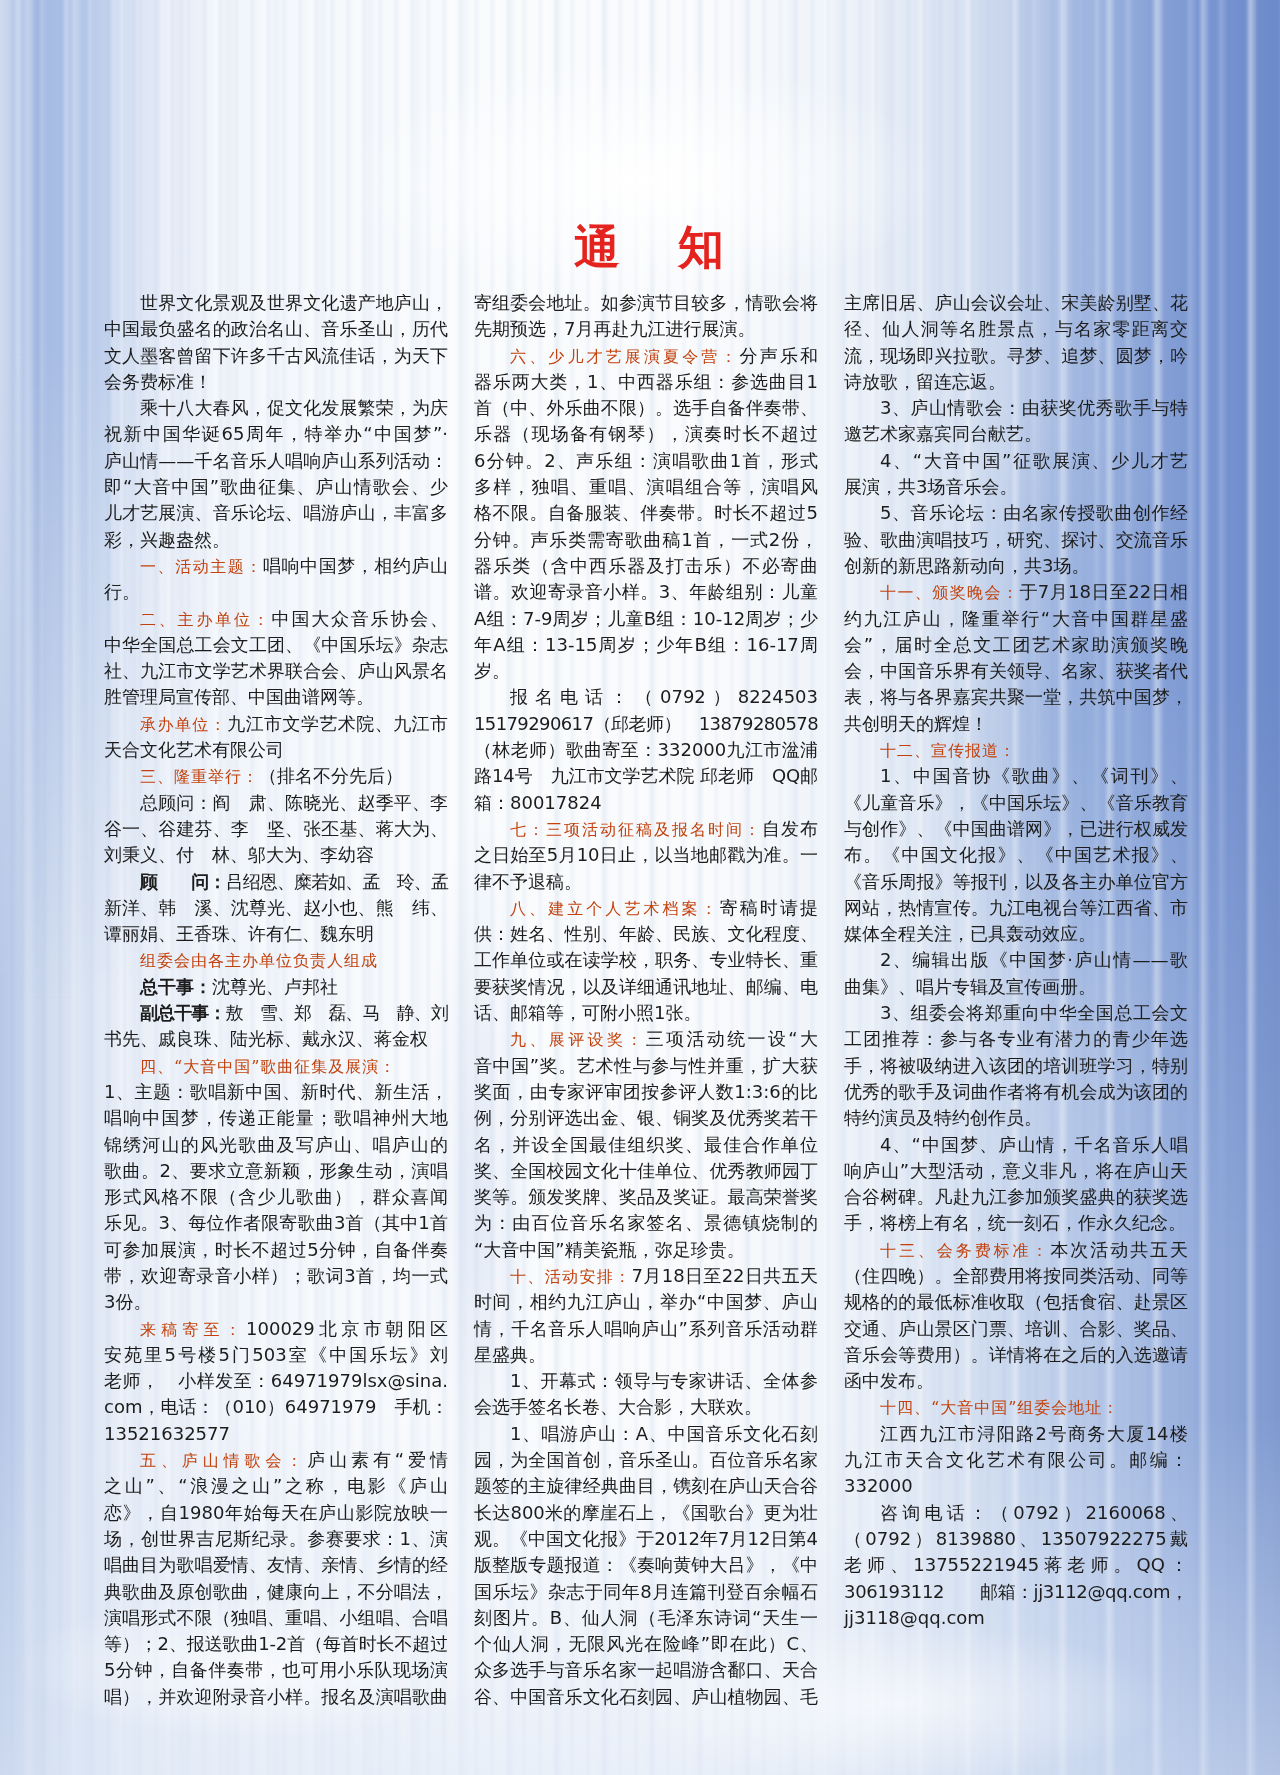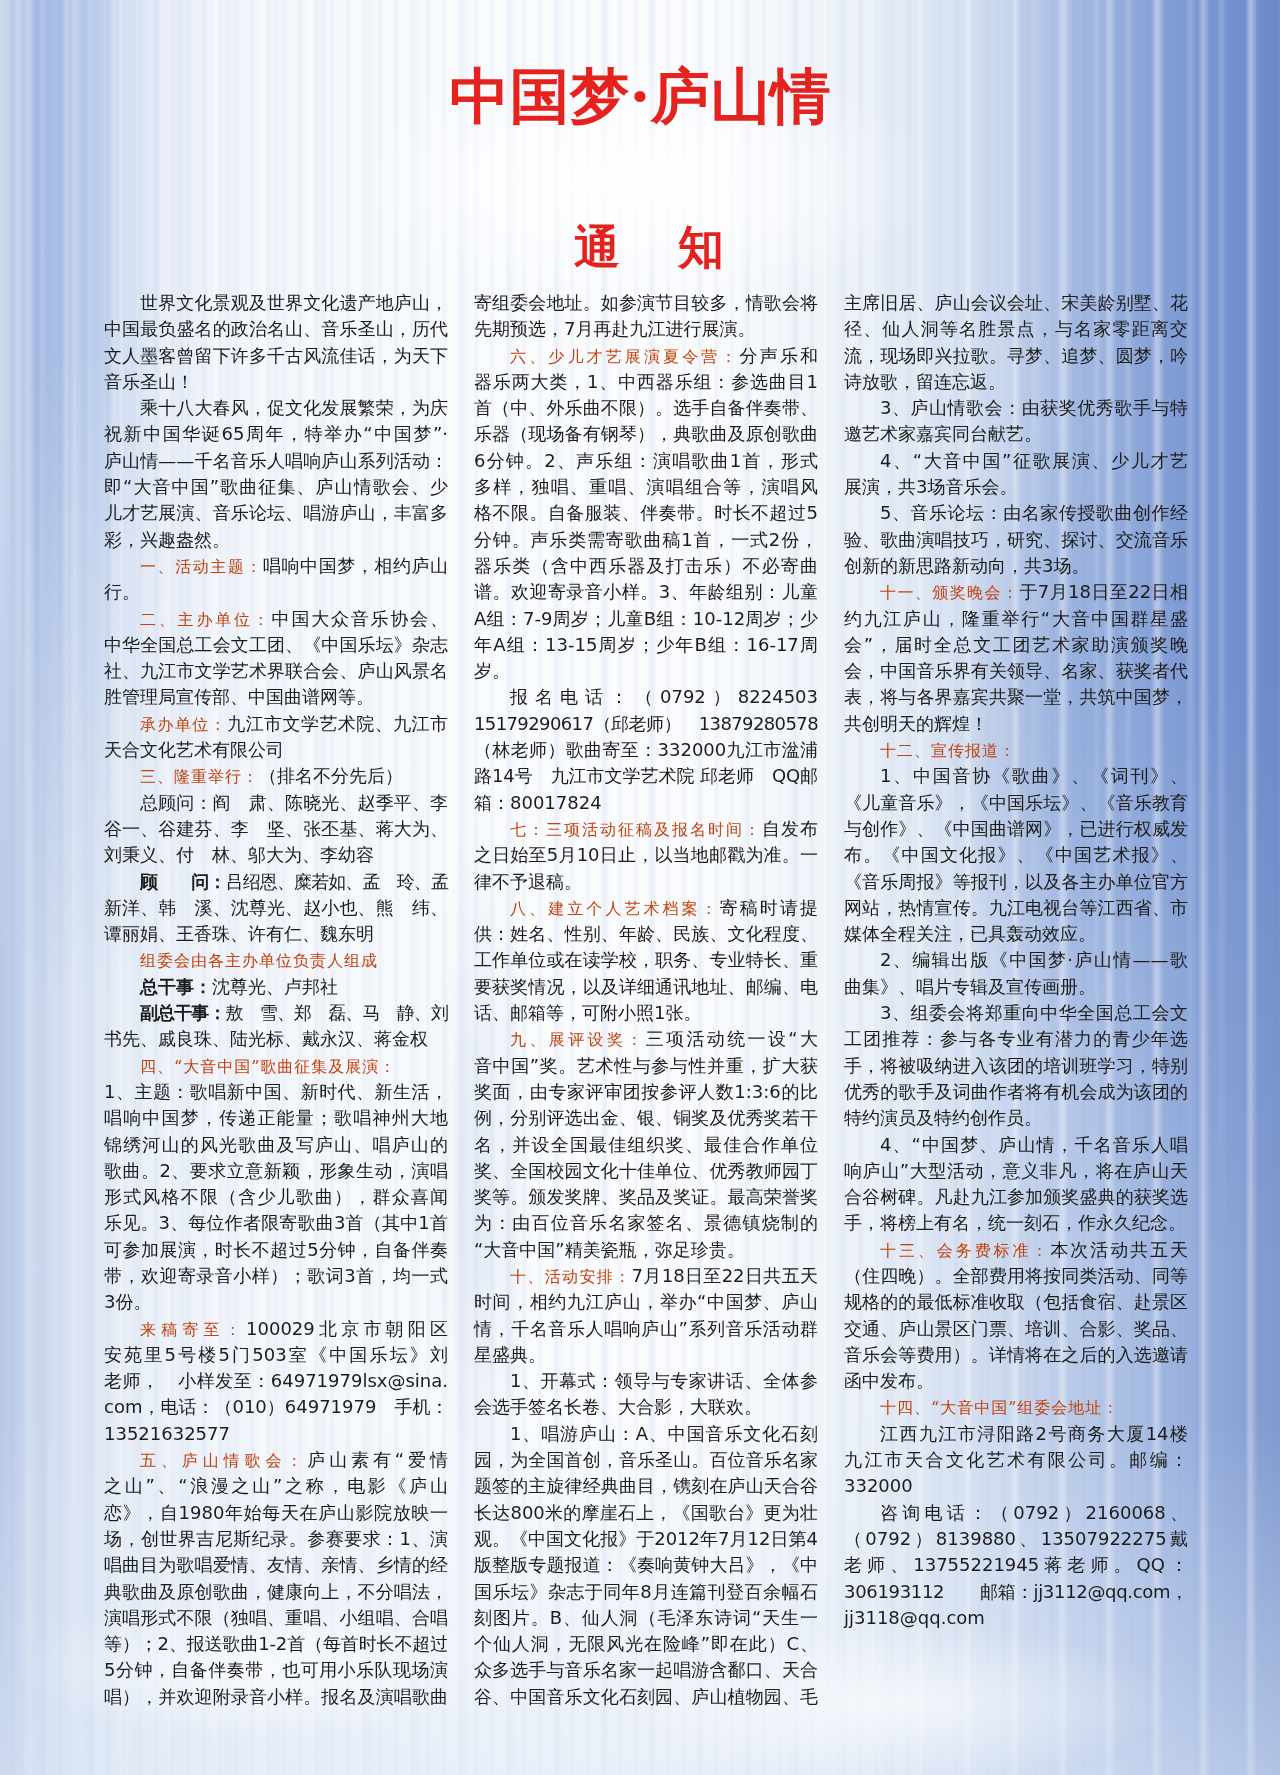--- a/index.html
+++ b/index.html
@@ -88,28 +88,27 @@
 <div class="page">
   <div class="bg"></div>
   <div class="layer s-left"></div>
   <div class="layer s-right"></div>
   <div class="layer s-col3"></div>
   <div class="layer s-mid"></div>
   <div class="layer tex"></div>
   <div class="layer s-title"></div>
   <div class="layer s-bottom"></div>
 
-  <div class="hdr title">中国梦·庐山情</div>
   <div class="hdr notice">通　知</div>
 
   <div class="col col1">
       <div class="line indent justify"><span>世界文化景观及世界文化遗产地庐山，</span></div>
       <div class="line justify"><span>中国最负盛名的政治名山、音乐圣山，历代</span></div>
       <div class="line justify"><span>文人墨客曾留下许多千古风流佳话，为天下</span></div>
-      <div class="line"><span>音乐圣山！</span></div>
+      <div class="line"><span>会务费标准！</span></div>
       <div class="line indent justify"><span>乘十八大春风，促文化发展繁荣，为庆</span></div>
       <div class="line justify"><span>祝新中国华诞65周年，特举办“中国梦”·</span></div>
       <div class="line justify"><span>庐山情——千名音乐人唱响庐山系列活动：</span></div>
       <div class="line justify"><span>即“大音中国”歌曲征集、庐山情歌会、少</span></div>
       <div class="line justify"><span>儿才艺展演、音乐论坛、唱游庐山，丰富多</span></div>
       <div class="line"><span>彩，兴趣盎然。</span></div>
       <div class="line indent justify"><span class="h">一、活动主题：</span><span>唱响中国梦，相约庐山</span></div>
       <div class="line"><span>行。</span></div>
       <div class="line indent justify"><span class="h">二、主办单位：</span><span>中国大众音乐协会、</span></div>
       <div class="line justify"><span>中华全国总工会文工团、《中国乐坛》杂志</span></div>
@@ -153,21 +152,21 @@
       <div class="line justify" style="letter-spacing: -0.19px;"><span>等）；2、报送歌曲1-2首（每首时长不超过</span></div>
       <div class="line justify"><span>5分钟，自备伴奏带，也可用小乐队现场演</span></div>
       <div class="line justify"><span>唱），并欢迎附录音小样。报名及演唱歌曲</span></div>
     </div>
   <div class="col col2">
       <div class="line justify"><span>寄组委会地址。如参演节目较多，情歌会将</span></div>
       <div class="line"><span>先期预选，7月再赴九江进行展演。</span></div>
       <div class="line indent justify"><span class="h">六、少儿才艺展演夏令营：</span><span>分声乐和</span></div>
       <div class="line justify"><span>器乐两大类，1、中西器乐组：参选曲目1</span></div>
       <div class="line justify"><span>首（中、外乐曲不限）。选手自备伴奏带、</span></div>
-      <div class="line justify"><span>乐器（现场备有钢琴），典歌曲及原创歌曲</span></div>
+      <div class="line justify"><span>乐器（现场备有钢琴），演奏时长不超过</span></div>
       <div class="line justify"><span>6分钟。2、声乐组：演唱歌曲1首，形式</span></div>
       <div class="line justify"><span>多样，独唱、重唱、演唱组合等，演唱风</span></div>
       <div class="line justify"><span>格不限。自备服装、伴奏带。时长不超过5</span></div>
       <div class="line justify"><span>分钟。声乐类需寄歌曲稿1首，一式2份，</span></div>
       <div class="line justify"><span>器乐类（含中西乐器及打击乐）不必寄曲</span></div>
       <div class="line justify"><span>谱。欢迎寄录音小样。3、年龄组别：儿童</span></div>
       <div class="line justify"><span>A组：7-9周岁；儿童B组：10-12周岁；少</span></div>
       <div class="line justify"><span>年A组：13-15周岁；少年B组：16-17周</span></div>
       <div class="line"><span>岁。</span></div>
       <div class="line indent justify"><span>报名电话：（0792）8224503</span></div>

